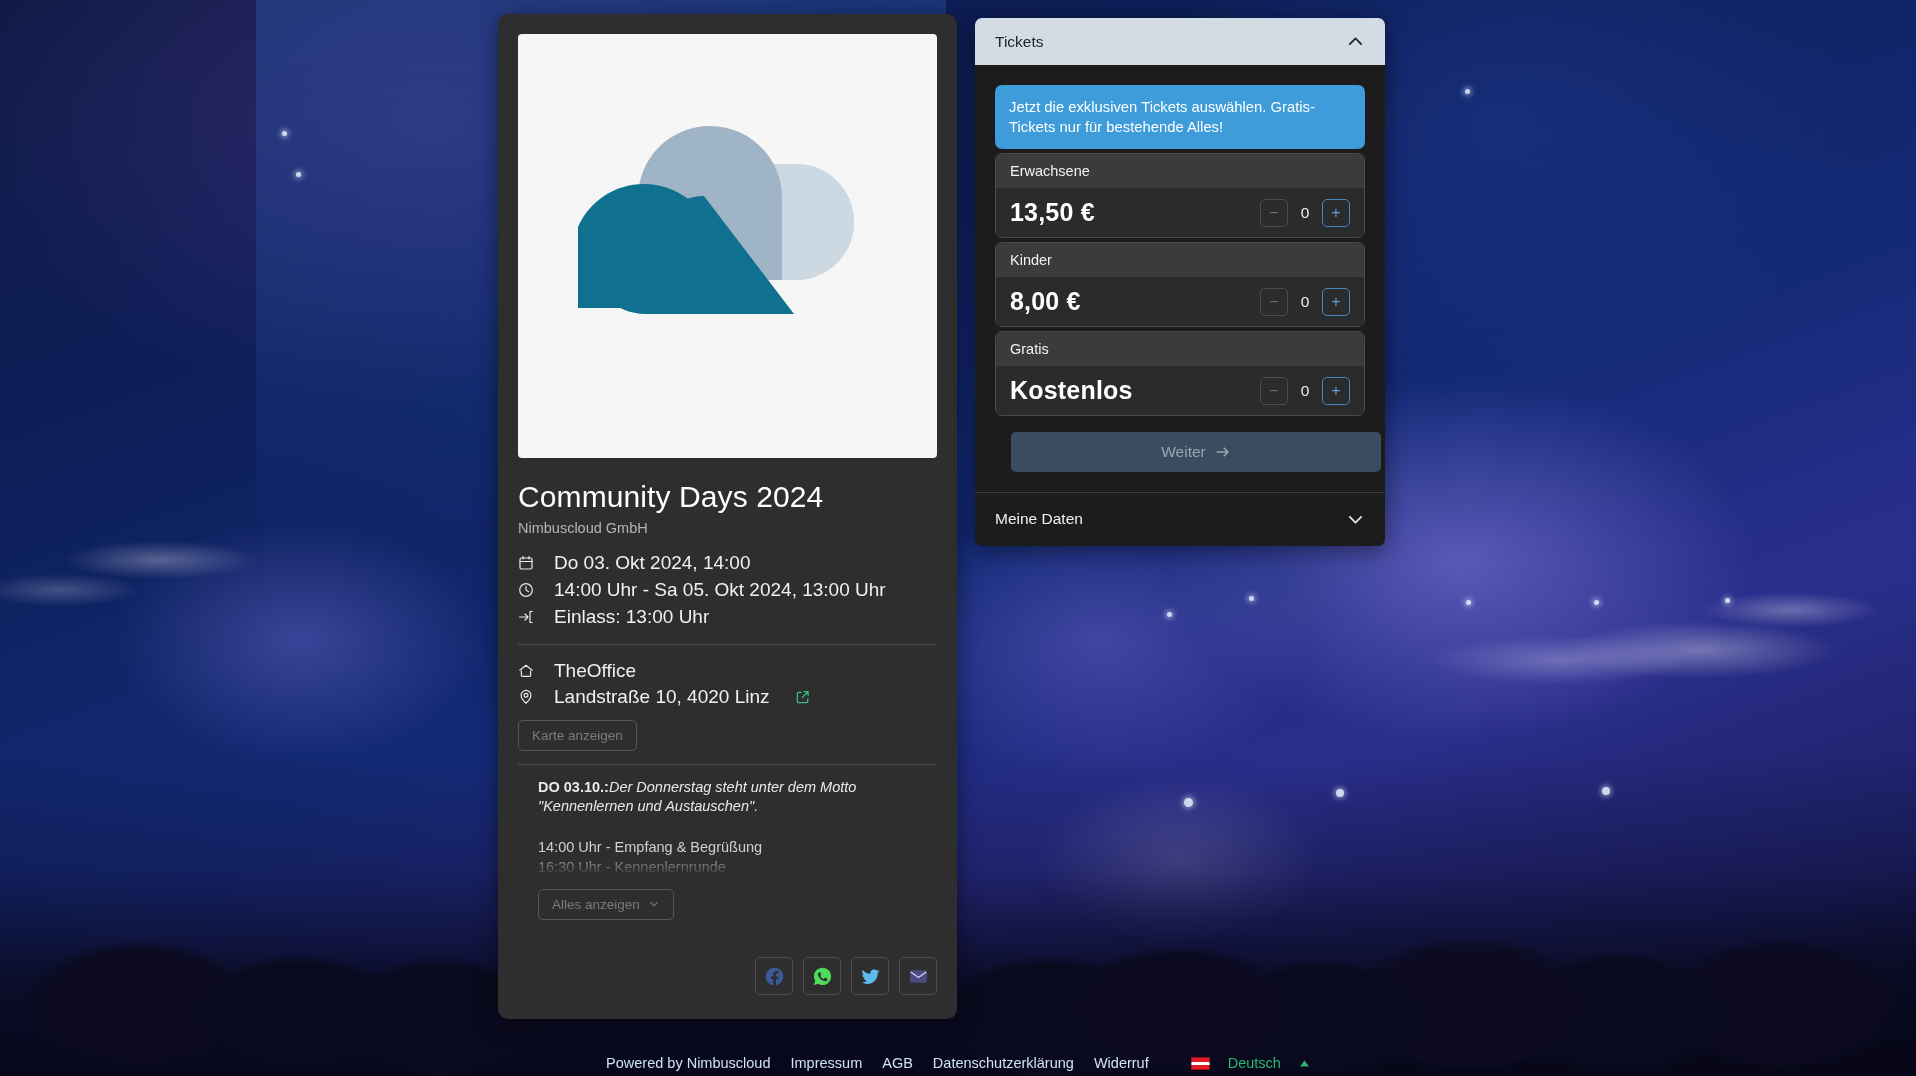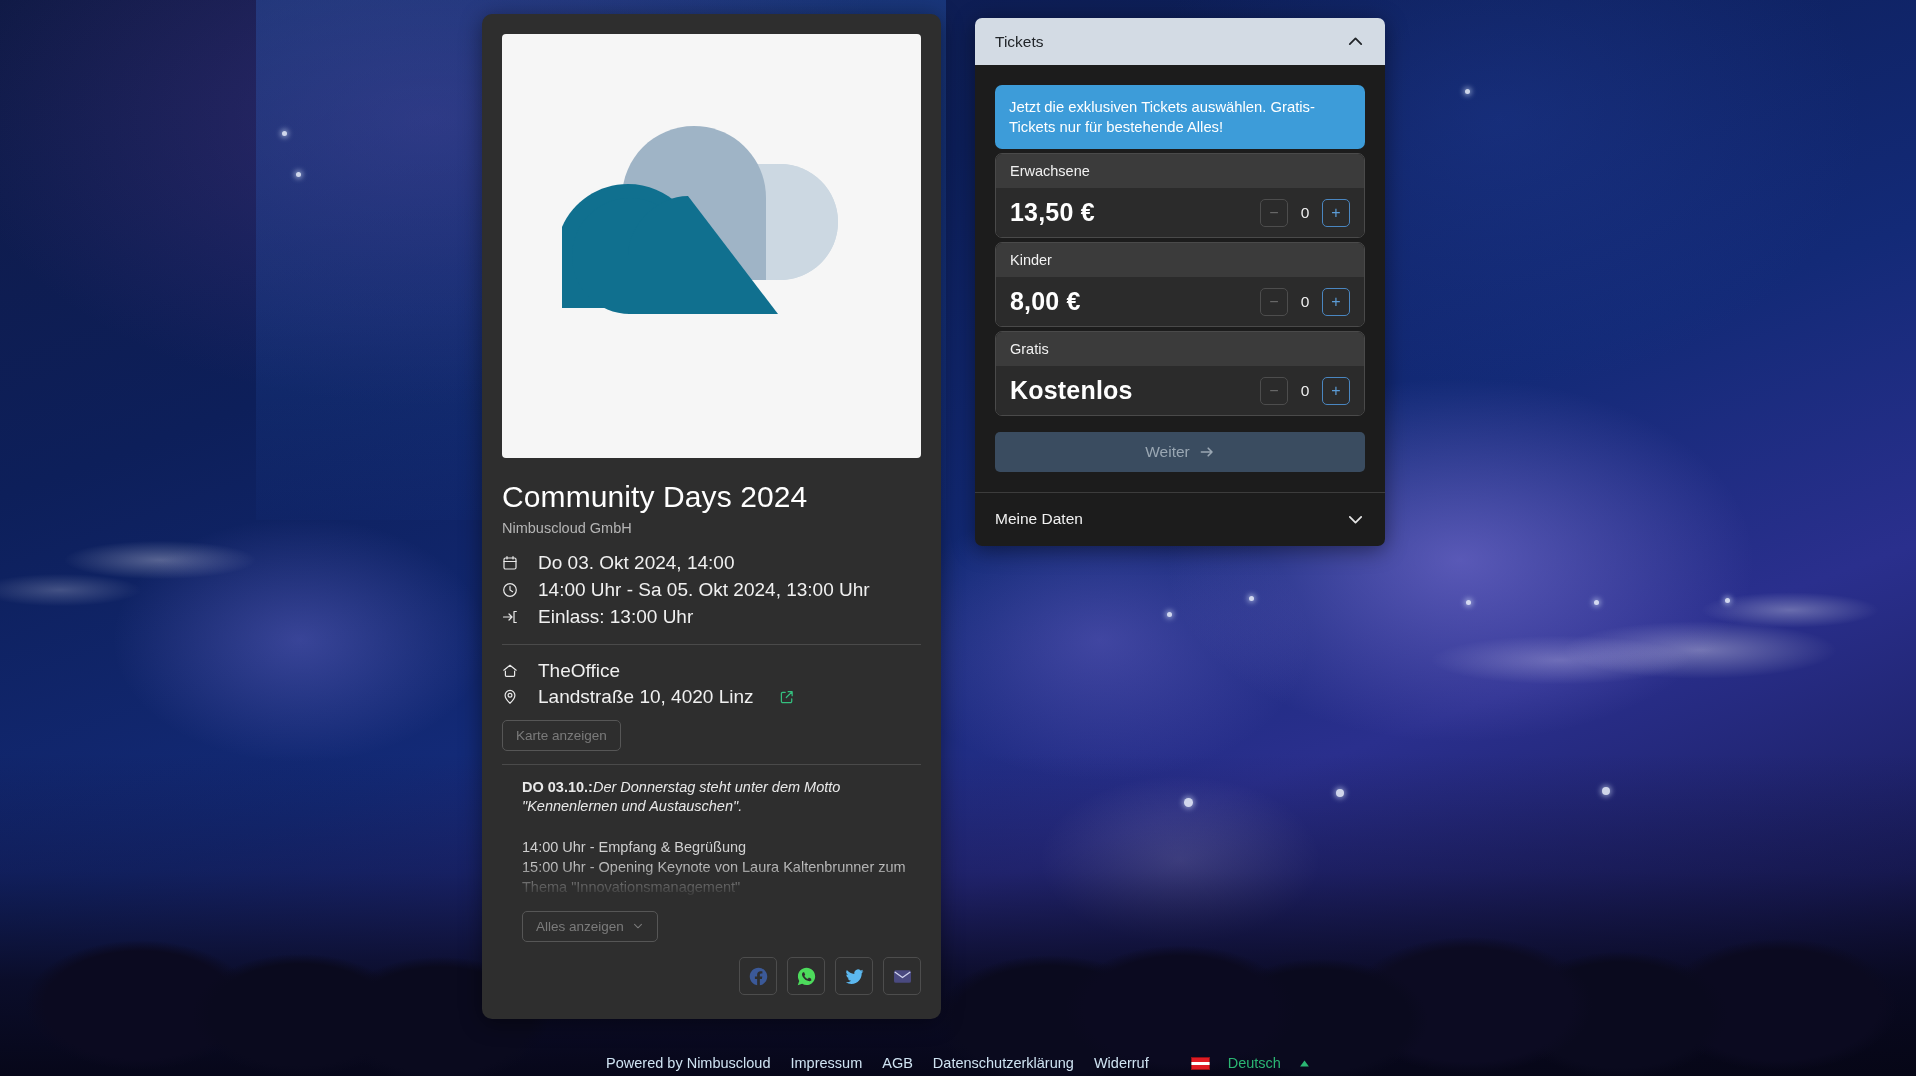--- a/index.html
+++ b/index.html
@@ -58,21 +58,21 @@
   .bg-stars i {
     position: absolute; display: block;
     width: 5px; height: 5px; border-radius: 50%;
     background: #eef4ff; opacity: .85;
     box-shadow: 0 0 5px 2px rgba(220,235,255,.55);
   }
 
   
   .event-card {
     position: absolute;
-    left: 482px; top: 14px;
+    left: 498px; top: 14px;
     width: 459px;
     height: 1005px;
     background: #2e2e2e;
     border-radius: 10px;
     box-shadow: 0 4px 22px rgba(0,0,0,.45);
     padding: 20px;
     overflow: hidden;
   }
   .hero-image {
     width: 419px; height: 424px;
@@ -237,20 +237,21 @@
     width: 100%;
     padding: 11px 0;
     border: none;
     border-radius: 5px;
     background: #3a4c60;
     color: #9aa7b3;
     font-family: inherit;
     font-size: 15.5px;
     display: flex; align-items: center; justify-content: center; gap: 9px;
     cursor: pointer;
+    margin-left: 16px;
   }
   .next-btn svg { width: 16px; height: 16px; display: block; }
 
   .panel-foot {
     background: #1c1c1c;
     border-top: 1px solid #3c3c3c;
     color: #f1f1f1;
     padding: 17px 20px;
     display: flex; justify-content: space-between;
     font-size: 15.5px;
@@ -381,21 +382,20 @@
   <button class="ghost-btn">Karte anzeigen</button>
 
   <div class="divider"></div>
 
   <div class="desc-wrap">
     <div class="desc-lead">
       <b>DO 03.10.:</b><i>Der Donnerstag steht unter dem Motto "Kennenlernen und Austauschen".</i>
     </div>
     <div class="desc-body">
       <p>14:00 Uhr - Empfang &amp; Begrüßung</p>
-      <p>15:00 Uhr - Opening Keynote von Laura Kaltenbrunner zum Thema "Innovationsmanagement"</p>
       <p>16:30 Uhr - Kennenlernrunde</p>
     </div>
     <button class="expand-btn">
       <span>Alles anzeigen</span>
       <span>
         <svg viewBox="0 0 16 16" fill="none" stroke="currentColor" stroke-width="1.4">
           <path d="M3.4 5.8 8 10.4l4.6-4.6" stroke-linecap="round" stroke-linejoin="round"></path>
         </svg>
       </span>
     </button>

